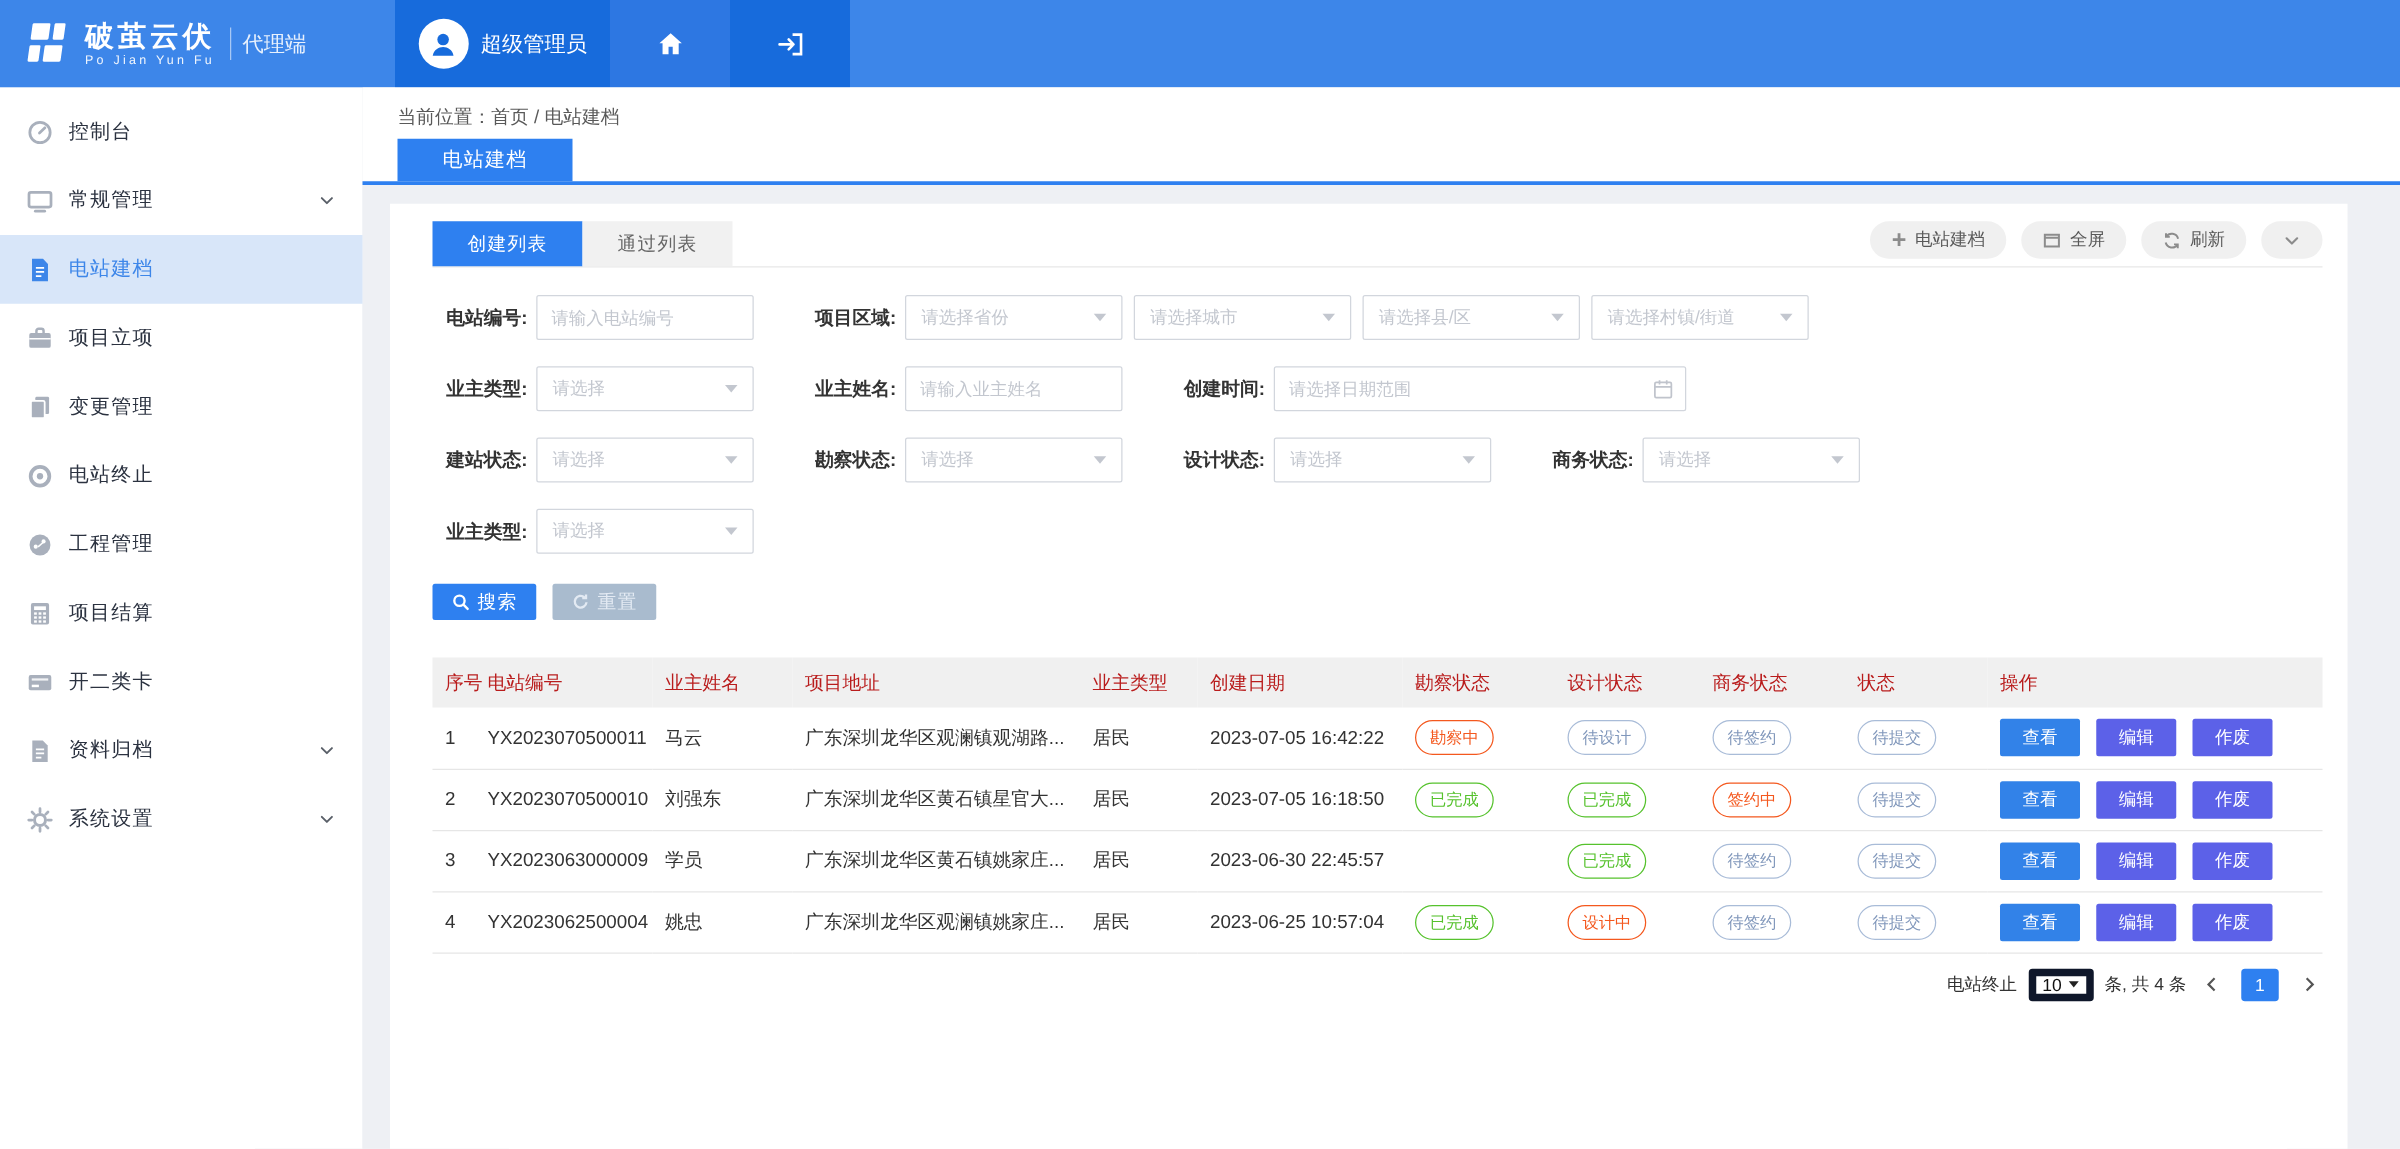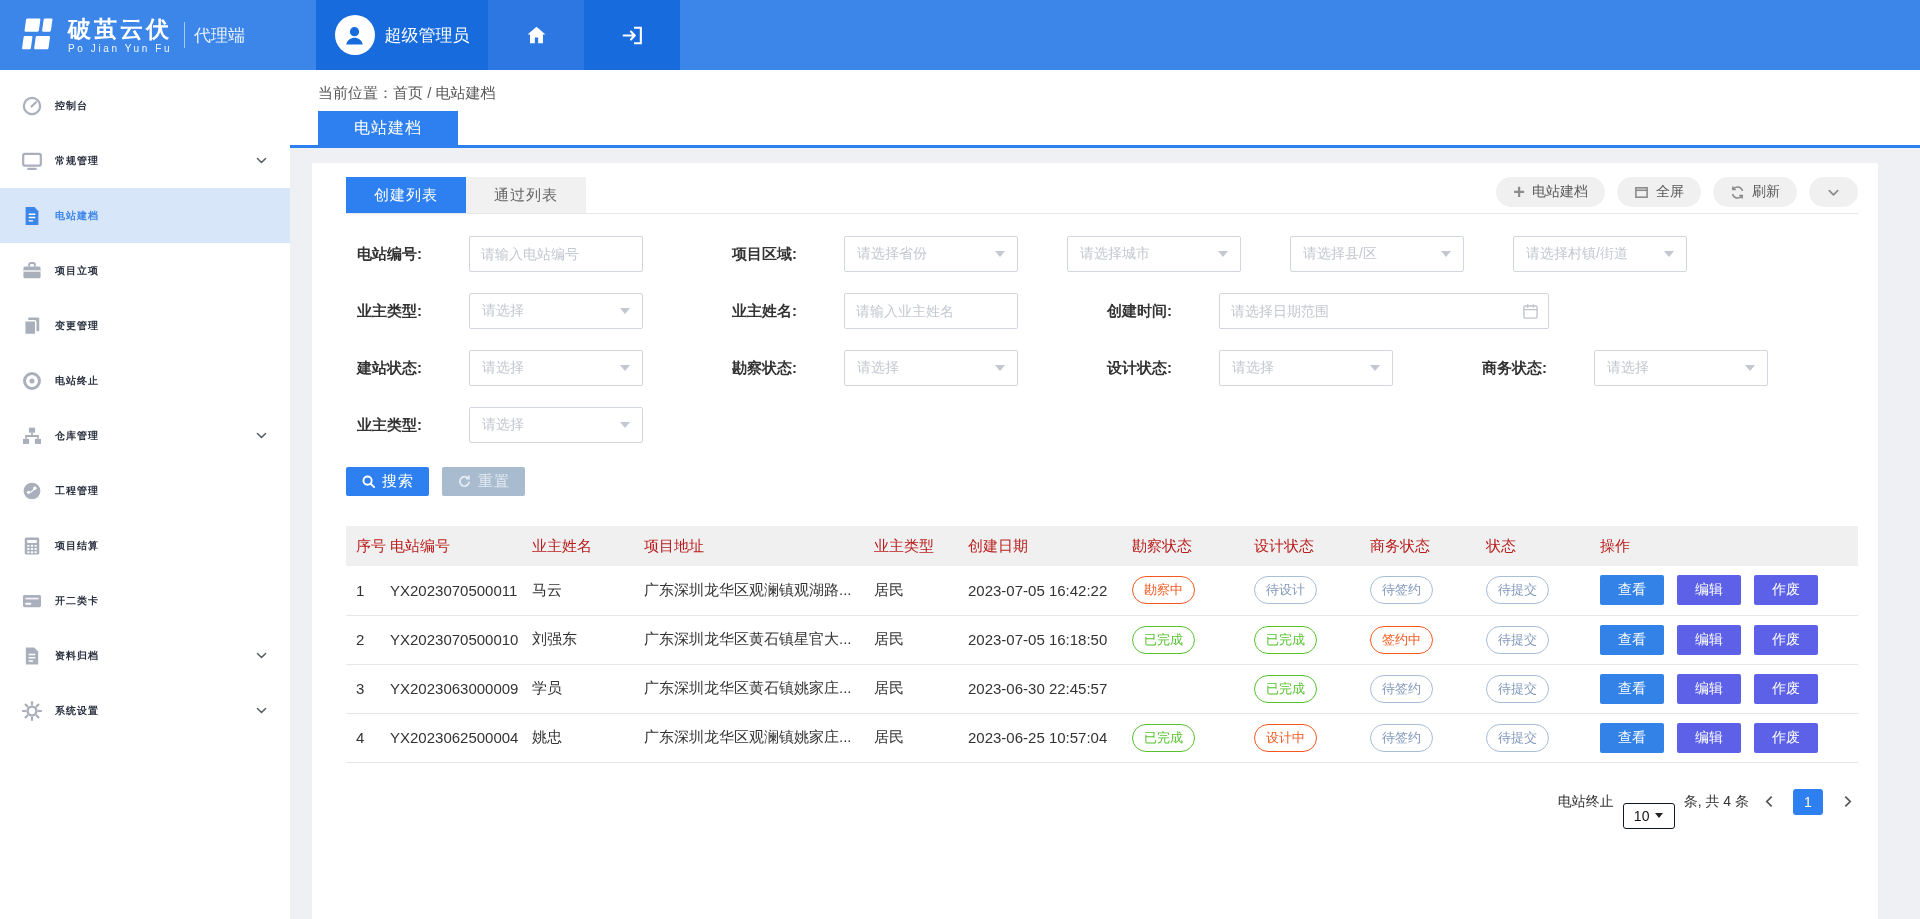--- a/index.html
+++ b/index.html
@@ -32,21 +32,21 @@
   .quick { display:flex; align-items:center; gap:46px; padding-right:34px; }
   .qlink { display:flex; align-items:center; gap:10px; font-size:16px; cursor:pointer; }
   .qicon { width:36px; height:36px; border-radius:50%; background:#fff; display:flex; align-items:center; justify-content:center; }
   .qicon svg { width:20px; height:20px; }
   
   .layout { display:flex; height:849px; }
   .sidebar { width:290px; flex:none; background:#fff; padding-top:8px; }
   .side-item { height:55px; display:flex; align-items:center; position:relative; cursor:pointer; }
   .side-item .icn { width:24px; margin-left:21px; color:#a9b0bc; display:flex; }
   .side-item .icn svg { width:22px; height:22px; }
-  .side-item .lbl { margin-left:10px; font-size:10px; font-weight:700; color:#2b3240; letter-spacing:1px; }
+  .side-item .lbl { margin-left:10px; font-size:16px; font-weight:400; color:#2b3240; letter-spacing:1px; }
   .side-item.active { background:#d8e6f9; }
   .side-item.active .lbl, .side-item.active .icn { color:#3d86e9; }
   .side-item .chev { position:absolute; right:22px; display:flex; color:#595f68; }
   .chev svg { width:13px; height:13px; }
   .main { flex:1; min-width:0; background:#eef0f4; }
   
   .crumb-bar { height:78px; background:#fff; border-bottom:3px solid #2e80f0; position:relative; }
   .crumb { padding:14px 0 0 28px; font-size:15px; color:#595959; }
   .page-tab { position:absolute; left:28px; bottom:0; width:140px; height:34px; background:#2e80f0; color:#fff;
               font-size:16px; letter-spacing:1px; display:flex; align-items:center; justify-content:center; }
@@ -57,21 +57,21 @@
   .lt-tab { height:36px; padding:0 28px; display:flex; align-items:center; font-size:15px; letter-spacing:1px;
             background:#f1f1f1; color:#666; cursor:pointer; }
   .lt-tab.active { background:#2e80f0; color:#fff; }
   .pills { display:flex; align-items:center; gap:12px; padding-bottom:6px; }
   .pill { height:30px; border-radius:15px; background:#f0f0f0; color:#595959; font-size:14px;
           display:flex; align-items:center; gap:7px; padding:0 17px; cursor:pointer; border:none; font-family:inherit; }
   .pill svg { width:15px; height:15px; color:#8c8c8c; }
   .pill .plus { font-size:20px; color:#8c8c8c; line-height:14px; font-weight:bold; }
   
   .filters { margin-top:22px; }
-  .f-row { display:flex; align-items:center; margin-bottom:21px;gap:40px; }
+  .f-row { display:flex; align-items:center; margin-bottom:21px; }
   .f-label { width:76px; flex:none; text-align:right; margin-right:7px; font-size:15px; font-weight:600; color:#333; }
   .gap { margin-left:38px; }
   .chain { margin-left:9px; }
   .ctrl { height:36px; border:1px solid #d2d6dd; border-radius:2px; background:#fff;
           display:flex; align-items:center; position:relative; flex:none; }
   .w-std { width:174px; }
   .w-date { width:330px; }
   .ctrl input { border:none; outline:none; width:100%; height:100%; padding:0 11px; font-size:14px;
                 font-family:inherit; background:transparent; color:#333; }
   .ctrl input::placeholder { color:#c3c7cf; }
@@ -93,22 +93,22 @@
   .badge { display:inline-block; padding:4px 11px; border-radius:14px; font-size:13px; border:1px solid; background:#fff; }
   .b-orange { color:#f4581e; border-color:#f4581e; }
   .b-green  { color:#56c22d; border-color:#56c22d; }
   .b-blue   { color:#8097bb; border-color:#a9bcd8; }
   .acts { display:flex; gap:13px; }
   .abtn { width:64px; height:30px; border:none; border-radius:2px; color:#fff; font-size:14px; cursor:pointer; font-family:inherit; }
   .a-view { background:#3282e8; }
   .a-edit, .a-void { background:#5c61e8; }
   
   .pager { display:flex; align-items:center; justify-content:flex-end; margin-top:12px; font-size:14px; color:#333; gap:9px; }
-  .pp-select { width:52px; height:26px; border:1px solid #0f172a; border-radius:3px; background:#fff;
-               display:flex; align-items:center; justify-content:center; gap:6px; cursor:pointer; color:#111;margin-top:28px; }
+  .pp-select { width:52px; height:26px; border:6px solid #0f172a; border-radius:3px; background:#fff;
+               display:flex; align-items:center; justify-content:center; gap:6px; cursor:pointer; color:#111; }
   .pp-caret { width:0; height:0; border-left:4px solid transparent; border-right:4px solid transparent; border-top:5px solid #222; }
   .pg-nav { width:22px; height:26px; display:flex; align-items:center; justify-content:center; cursor:pointer; }
   .pg-nav svg { width:13px; height:13px; }
   .pg-cur { width:30px; height:26px; background:#2e80f0; color:#fff; border-radius:3px;
             display:flex; align-items:center; justify-content:center; margin:0 4px; cursor:pointer; }
 </style>
 </head>
 <body>
 
 <div class="header">
@@ -212,36 +212,20 @@
         <span class="lbl">变更管理</span>
       </div>
       <div class="side-item">
         <span class="icn">
           <svg viewBox="0 0 20 20">
             <circle cx="10" cy="10" r="6.8" fill="none" stroke="currentColor" stroke-width="2.7"></circle>
             <circle cx="10" cy="10" r="2.3" fill="currentColor"></circle>
           </svg>
         </span>
         <span class="lbl">电站终止</span>
-      </div>
-      <div class="side-item">
-        <span class="icn">
-          <svg viewBox="0 0 20 20">
-            <rect x="7.2" y="2.4" width="5.6" height="4.6" fill="currentColor"></rect>
-            <rect x="1.8" y="12.6" width="5.6" height="4.6" fill="currentColor"></rect>
-            <rect x="12.6" y="12.6" width="5.6" height="4.6" fill="currentColor"></rect>
-            <path d="M10 7v3M4.6 12.6V10h10.8v2.6" fill="none" stroke="currentColor" stroke-width="1.6"></path>
-          </svg>
-        </span>
-        <span class="lbl">仓库管理</span>
-        <span class="chev">
-          <svg viewBox="0 0 16 16" fill="none" stroke="currentColor" stroke-width="1.9">
-            <path d="M3 5.5l5 5 5-5" stroke-linecap="round" stroke-linejoin="round"></path>
-          </svg>
-        </span>
       </div>
       <div class="side-item">
         <span class="icn">
           <svg viewBox="0 0 20 20">
             <circle cx="10" cy="10" r="7.6" fill="currentColor"></circle>
             <circle cx="6.9" cy="11.2" r="1.5" fill="#fff"></circle>
             <circle cx="12.6" cy="7.4" r="1.5" fill="#fff"></circle>
             <path d="M8.6 11.4l4-3.6" stroke="#fff" stroke-width="1.1"></path>
           </svg>
         </span>

